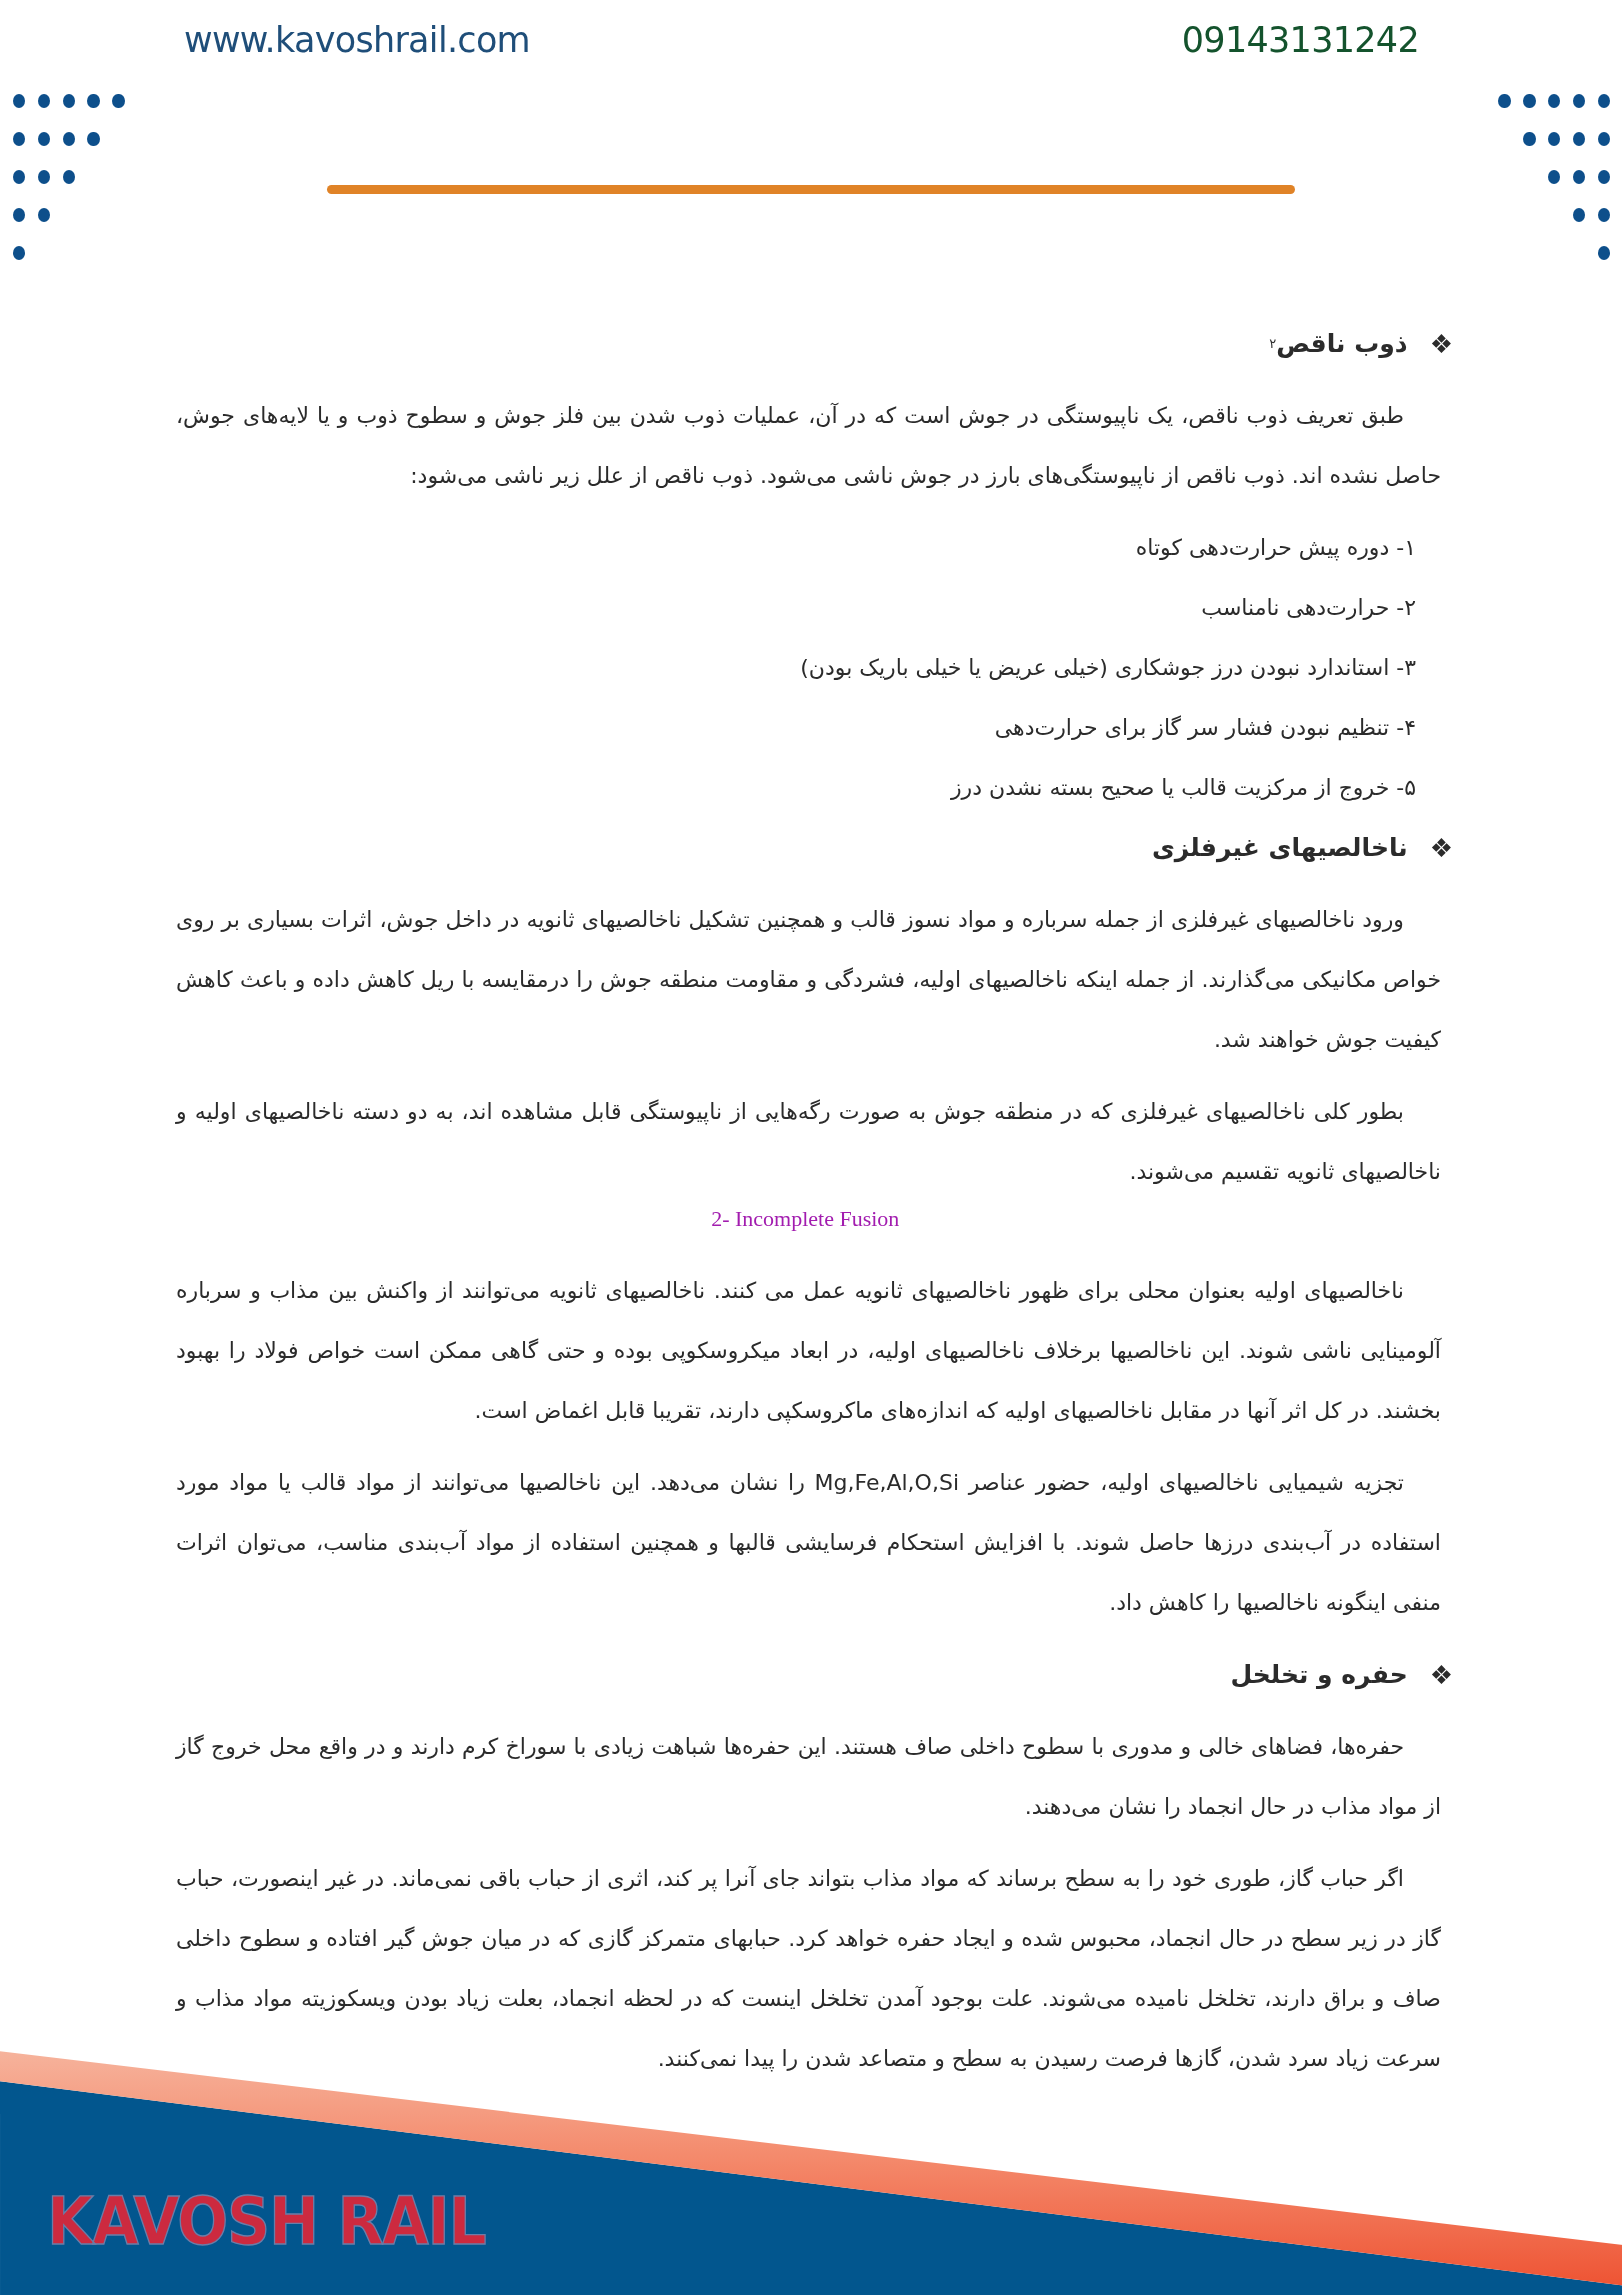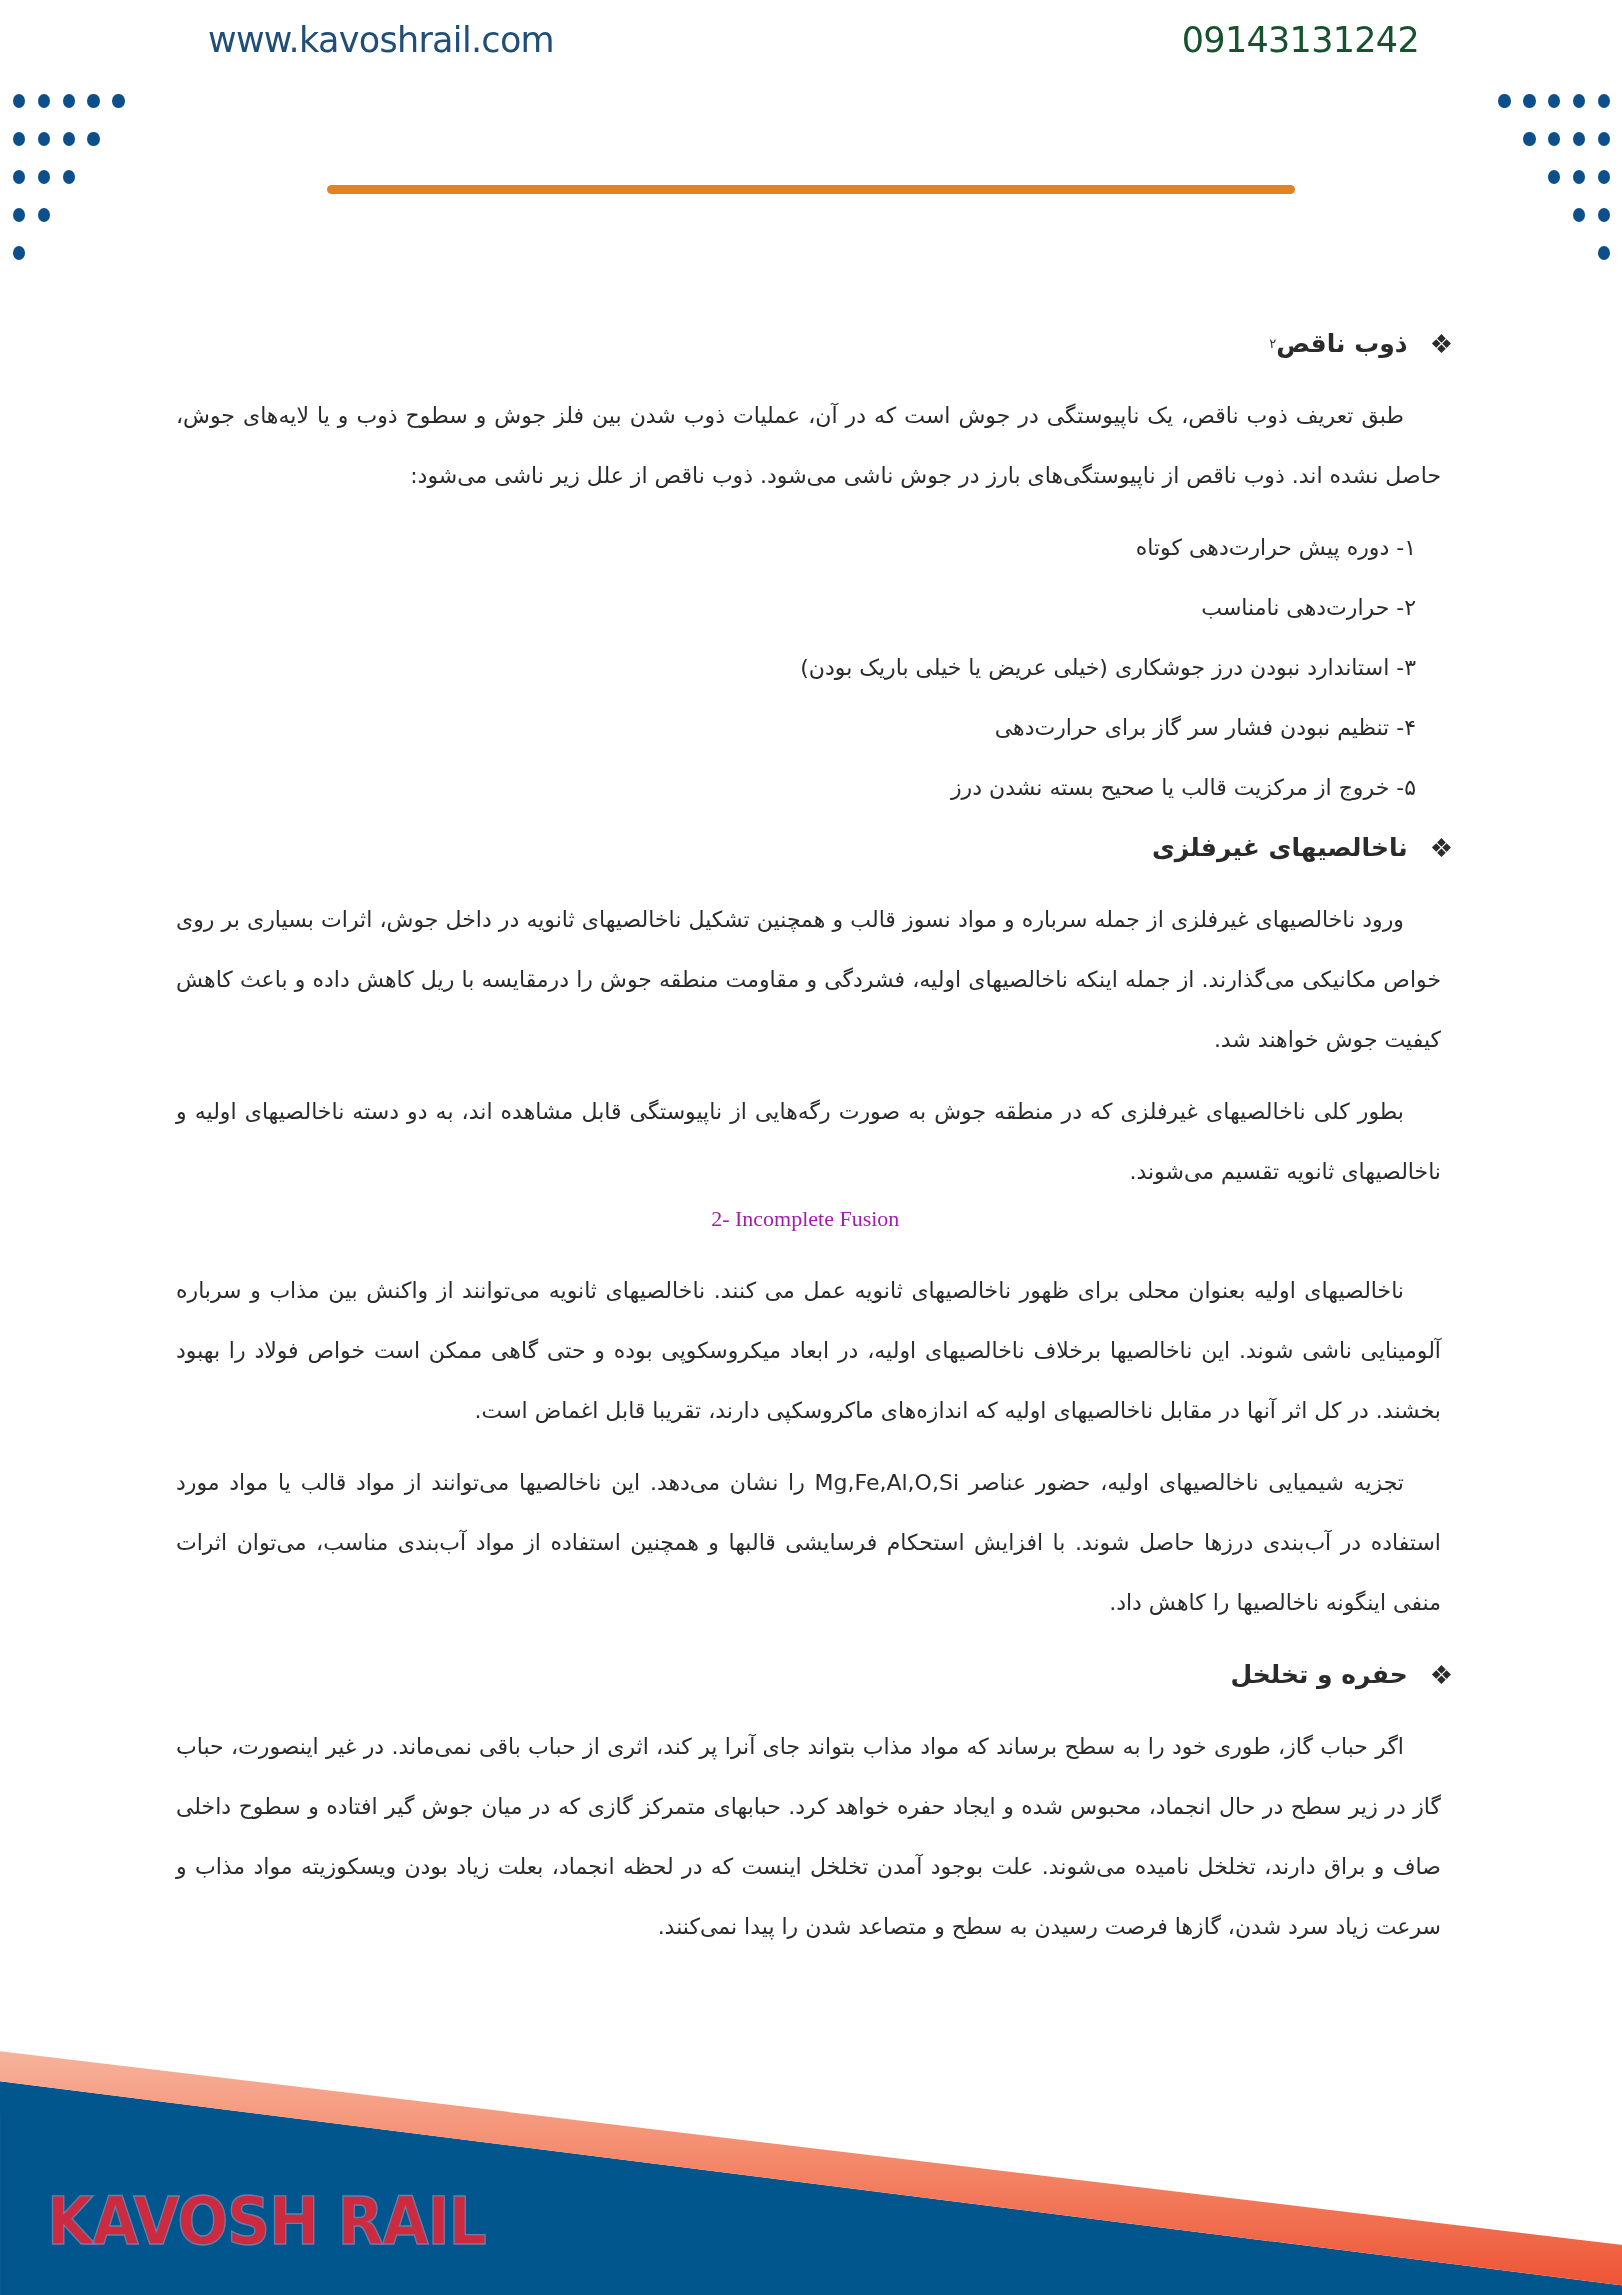--- a/index.html
+++ b/index.html
@@ -1,18 +1,18 @@
 <!DOCTYPE html>
 <html style="font-size:10.5px"><head>
   <meta charset="utf-8">
   <style>
     html, body { margin: 0; padding: 0; background: #ffffff; }
     body { width: 1623px; height: 2295px; position: relative; overflow: hidden; font-family: "DejaVu Sans", sans-serif; }
 
-    .header-url { position: absolute; left: 208px; top: 19.6px; font-family: "DejaVu Sans", sans-serif; font-size: 35px; color: #1f4e79; letter-spacing: -0.7px; }
+    .header-url { position: absolute; left: 184px; top: 19.6px; font-family: "DejaVu Sans", sans-serif; font-size: 35px; color: #1f4e79; letter-spacing: -0.7px; }
     .header-phone { position: absolute; right: 204px; top: 19.6px; font-family: "DejaVu Sans", sans-serif; font-size: 35px; color: #14532d; letter-spacing: -0.7px; }
 
     .dots { position: absolute; top: 82px; }
     .dots.left { left: 13px; }
     .dots.right { right: 13px; }
     .dot-row { display: flex; height: 38px; align-items: center; }
     .dots.right .dot-row { justify-content: flex-end; }
     .dot { width: 12.4px; height: 14.4px; border-radius: 50%; background: #0d4f8b; margin-right: 12.4px; }
     .dots.right .dot { margin-right: 0; margin-left: 12.4px; }
 
@@ -114,20 +114,21 @@
   <p class="para">ورود ناخالصیهای غیرفلزی از جمله سرباره و مواد نسوز قالب و همچنین تشکیل ناخالصیهای ثانویه در داخل جوش، اثرات بسیاری بر روی خواص مکانیکی می‌گذارند. از جمله اینکه ناخالصیهای اولیه، فشردگی و مقاومت منطقه جوش را درمقایسه با ریل کاهش داده و باعث کاهش کیفیت جوش خواهند شد.</p>
   <p class="para">بطور کلی ناخالصیهای غیرفلزی که در منطقه جوش به صورت رگه‌هایی از ناپیوستگی قابل مشاهده اند، به دو دسته ناخالصیهای اولیه و ناخالصیهای ثانویه تقسیم می‌شوند.</p>
   <div class="footnote">2- Incomplete Fusion</div>
   <p class="para">ناخالصیهای اولیه بعنوان محلی برای ظهور ناخالصیهای ثانویه عمل می کنند. ناخالصیهای ثانویه می‌توانند از واکنش بین مذاب و سرباره آلومینایی ناشی شوند. این ناخالصیها برخلاف ناخالصیهای اولیه، در ابعاد میکروسکوپی بوده و حتی گاهی ممکن است خواص فولاد را بهبود بخشند. در کل اثر آنها در مقابل ناخالصیهای اولیه که اندازه‌های ماکروسکپی دارند، تقریبا قابل اغماض است.</p>
   <p class="para">تجزیه شیمیایی ناخالصیهای اولیه، حضور عناصر Mg,Fe,Al,O,Si را نشان می‌دهد. این ناخالصیها می‌توانند از مواد قالب یا مواد مورد استفاده در آب‌بندی درزها حاصل شوند. با افزایش استحکام فرسایشی قالبها و همچنین استفاده از مواد آب‌بندی مناسب، می‌توان اثرات منفی اینگونه ناخالصیها را کاهش داد.</p>
 
   <h2 class="heading">
     <span class="diamond">❖</span>
     <span>حفره و تخلخل</span>
   </h2>
+  <p class="para">حفره‌ها، فضاهای خالی و مدوری با سطوح داخلی صاف هستند. این حفره‌ها شباهت زیادی با سوراخ کرم دارند و در واقع محل خروج گاز از مواد مذاب در حال انجماد را نشان می‌دهند.</p>
   <p class="para">اگر حباب گاز، طوری خود را به سطح برساند که مواد مذاب بتواند جای آنرا پر کند، اثری از حباب باقی نمی‌ماند. در غیر اینصورت، حباب گاز در زیر سطح در حال انجماد، محبوس شده و ایجاد حفره خواهد کرد. حبابهای متمرکز گازی که در میان جوش گیر افتاده و سطوح داخلی صاف و براق دارند، تخلخل نامیده می‌شوند. علت بوجود آمدن تخلخل اینست که در لحظه انجماد، بعلت زیاد بودن ویسکوزیته مواد مذاب و سرعت زیاد سرد شدن، گازها فرصت رسیدن به سطح و متصاعد شدن را پیدا نمی‌کنند.</p>
 </div>
 
 <div class="footer">
   <svg width="1623" height="267" viewBox="0 0 2480 408">
     <defs>
       <linearGradient id="stripeGrad" x1="0" y1="0" x2="0" y2="1">
         <stop offset="0" stop-color="#f6b39c"></stop>
         <stop offset="0.45" stop-color="#f48a6c"></stop>
         <stop offset="1" stop-color="#ee5434"></stop>

